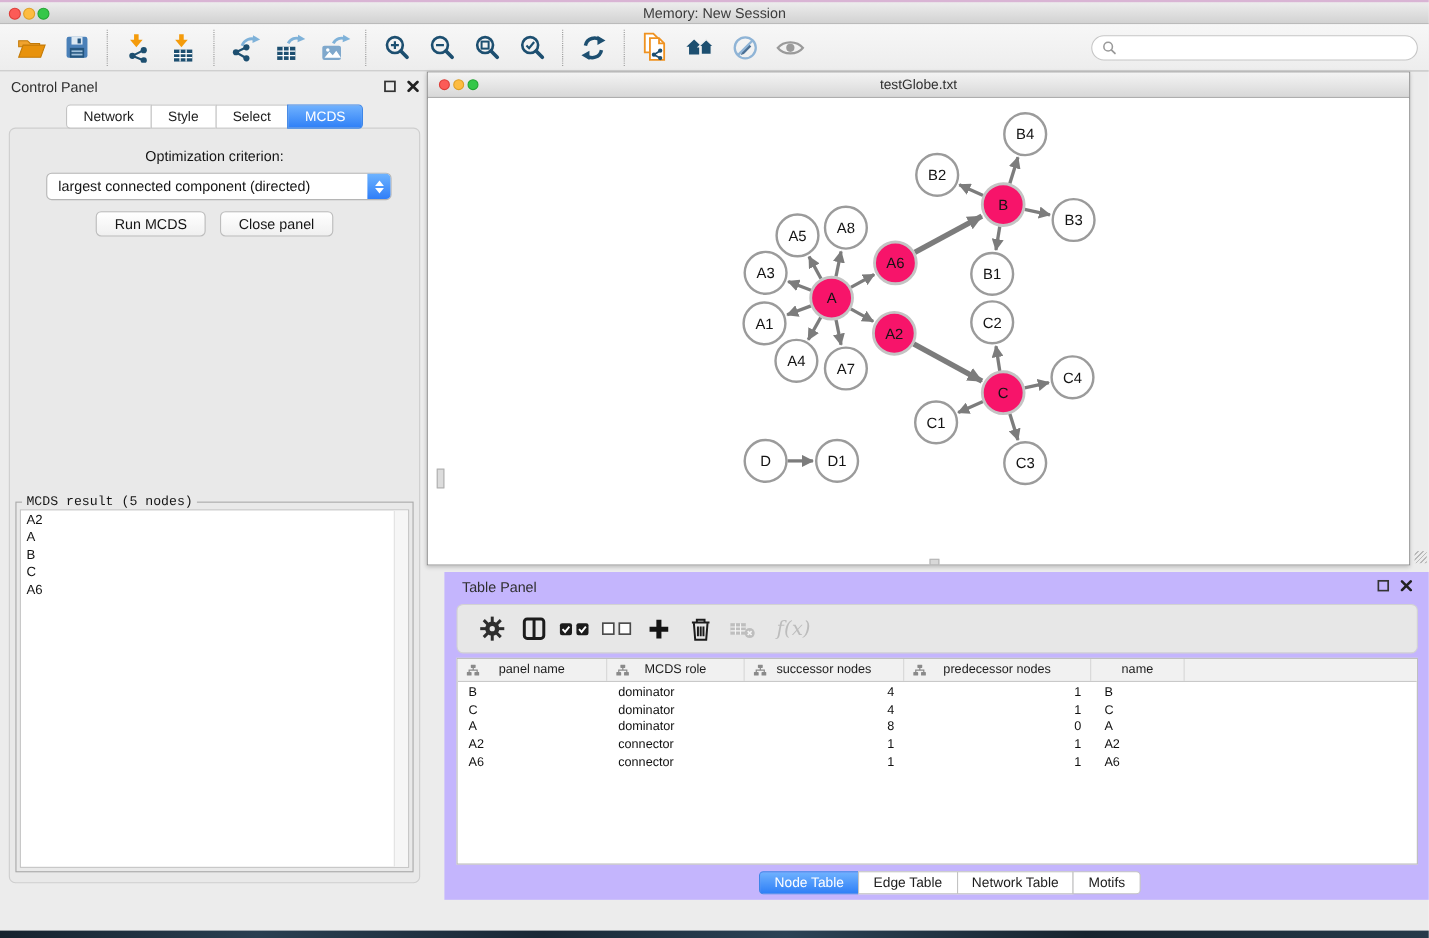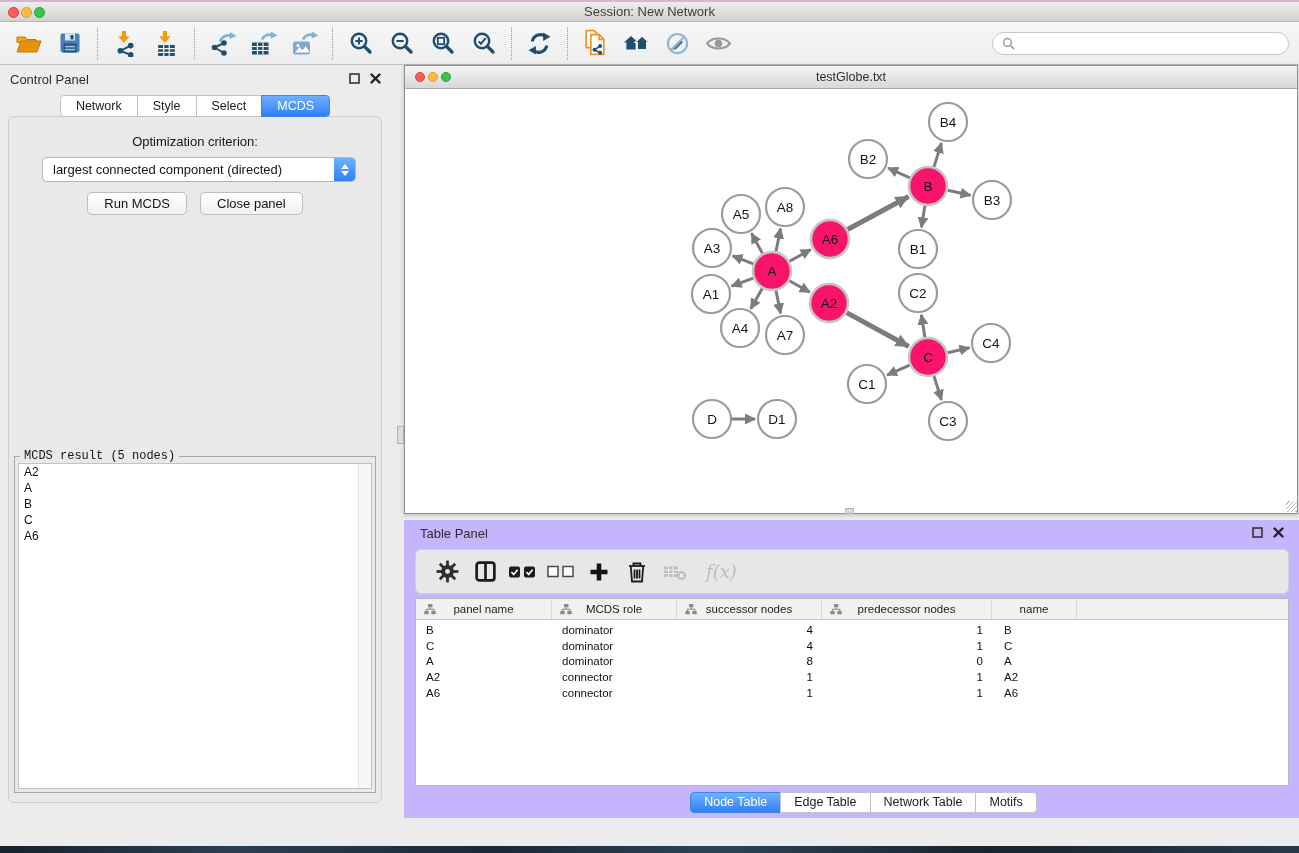--- a/index.html
+++ b/index.html
@@ -54,21 +54,21 @@
     background:linear-gradient(#ffffff,#f0f0f0); border:1px solid #bdbdbd; border-radius:5px; }
 
   .group-box { position:absolute; left:5px; right:5px; top:339px; bottom:9px; border:1px solid #a8a8a8; }
   .group-legend { position:absolute; top:-8px; left:5px; background:#e9e9e9; padding:0 4px; font-size:12px; color:#141414;font-family:Liberation Mono, monospace; }
   .mcds-list { position:absolute; left:3px; right:3px; top:6px; bottom:3px; background:#fff; border:1px solid #c2c2c2; overflow:hidden; }
   .mcds-scroll { position:absolute; right:0; top:0; bottom:0; width:13px; background:#f6f6f6; border-left:1px solid #e3e3e3; }
   .mcds-item { font-size:12px; line-height:16px; padding-left:5px; color:#111; }
   .mcds-item:first-child { margin-top:2px; }
 
   
-  .network-frame { position:absolute; left:404px; top:65px; width:894px; height:449px;
+  .network-frame { position:absolute; left:388px; top:65px; width:894px; height:449px;
     background:#fff; border:1px solid #8f8f8f; box-shadow:0 1px 4px rgba(0,0,0,.22); }
   .nf-titlebar { position:relative; height:23px; background:linear-gradient(#f4f4f4,#d8d8d8);
     border-bottom:1px solid #a6a6a6; text-align:center; font-size:12.5px; color:#2f2f2f; line-height:23px; }
   .nf-titlebar .light { top:6px; width:10px; height:10px; }
   .nf-titlebar .light.red { left:10px; } .nf-titlebar .light.yellow { left:23px; } .nf-titlebar .light.green { left:36px; }
   .nf-canvas { position:absolute; left:0; top:24px; right:0; bottom:0; background:#fff; overflow:hidden; }
   .splitter-thumb { position:absolute; left:397px; top:426px; width:7px; height:18px; background:#dcdcdc; border:1px solid #b0b0b0; }
   .h-thumb { position:absolute; left:845px; top:508px; width:9px; height:6px; background:#d8d8d8; border:1px solid #b6b6b6; }
   .corner-grip { position:absolute; left:1286px; top:501px; width:11px; height:11px;
     background:repeating-linear-gradient(135deg, transparent 0 2px, #ababab 2px 3px); opacity:.8; }
@@ -110,21 +110,21 @@
 </style>
 </head>
 <body>
 
 <div class="screen">
 
   <div class="titlebar">
     <span class="light red"></span>
     <span class="light yellow"></span>
     <span class="light green"></span>
-    <span class="title">Session: New Network</span>
+    <span class="title">Memory: New Session</span>
   </div>
 
   <div class="toolbar">
     <div id="main-toolbar-icons" style="display:flex;align-items:center;">
         <button class="tb-btn">
           <span style="display: flex;">
             <svg width="28" height="24" viewBox="0 0 28 24">
               <path d="M2 6 h8 l2.5 2.5 H21 v3 H2 z" fill="#f0a32f" stroke="#c47a06"></path>
               <path d="M2 21 L6 10 H26 L22 21 Z" fill="#e8920c" stroke="#c47a06"></path>
             </svg>

